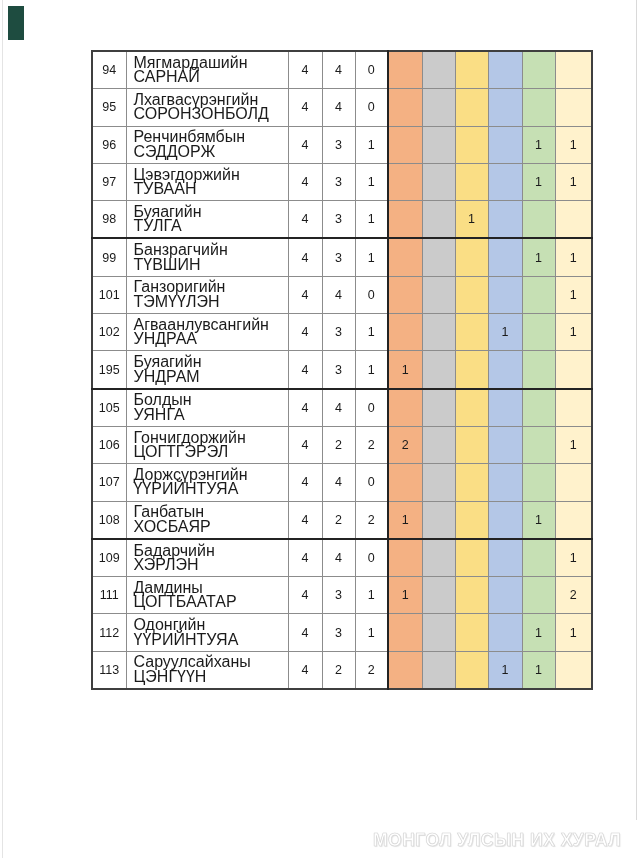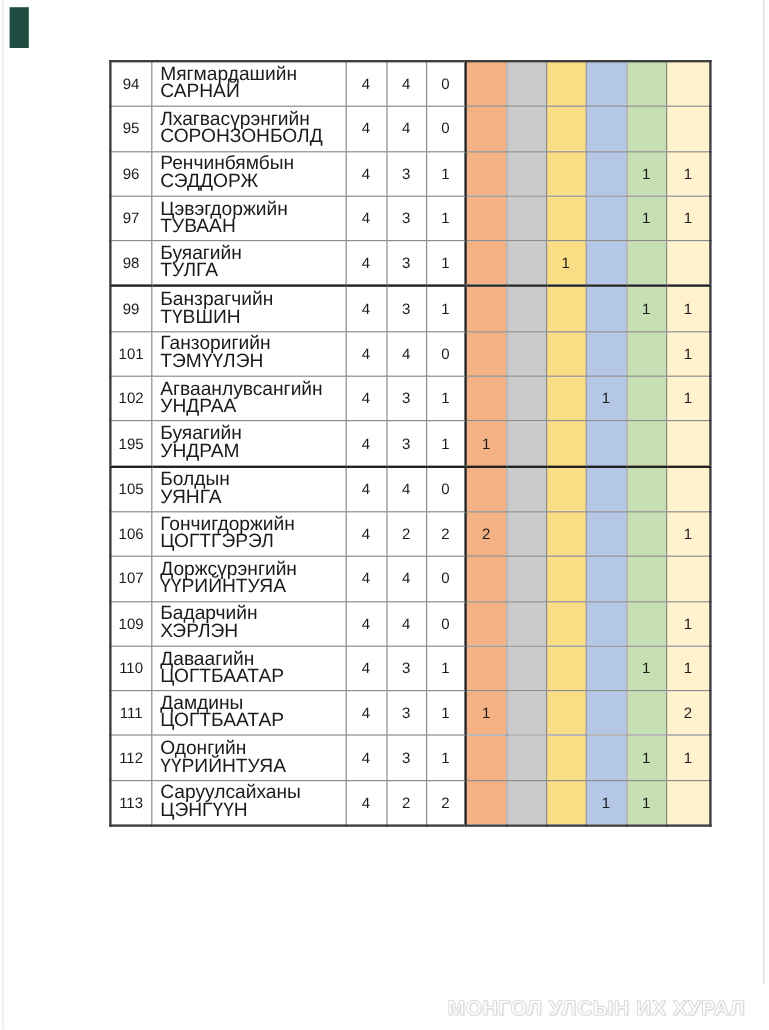--- a/index.html
+++ b/index.html
@@ -259,53 +259,53 @@
         <td>4</td>
         <td>4</td>
         <td>0</td>
         <td class="sep-left" style="background-color: rgb(244, 177, 131);"></td>
         <td style="background-color: rgb(203, 203, 203);"></td>
         <td style="background-color: rgb(250, 222, 133);"></td>
         <td style="background-color: rgb(180, 199, 231);"></td>
         <td style="background-color: rgb(198, 224, 180);"></td>
         <td style="background-color: rgb(255, 242, 204);"></td>
       </tr>
+      <tr class="group-end">
+        <td>108</td>
+        <td class="name">
+          <span>Ганбатын</span>
+          <span>ХОСБАЯР</span>
+        </td>
+        <td>4</td>
+        <td>2</td>
+        <td>2</td>
+        <td class="sep-left" style="background-color: rgb(244, 177, 131);">1</td>
+        <td style="background-color: rgb(203, 203, 203);"></td>
+        <td style="background-color: rgb(250, 222, 133);"></td>
+        <td style="background-color: rgb(180, 199, 231);"></td>
+        <td style="background-color: rgb(198, 224, 180);">1</td>
+        <td style="background-color: rgb(255, 242, 204);"></td>
+      </tr>
       <tr>
         <td>109</td>
         <td class="name">
           <span>Бадарчийн</span>
           <span>ХЭРЛЭН</span>
         </td>
         <td>4</td>
         <td>4</td>
         <td>0</td>
         <td class="sep-left" style="background-color: rgb(244, 177, 131);"></td>
         <td style="background-color: rgb(203, 203, 203);"></td>
         <td style="background-color: rgb(250, 222, 133);"></td>
         <td style="background-color: rgb(180, 199, 231);"></td>
         <td style="background-color: rgb(198, 224, 180);"></td>
         <td style="background-color: rgb(255, 242, 204);">1</td>
       </tr>
       <tr>
-        <td>110</td>
-        <td class="name">
-          <span>Даваагийн</span>
-          <span>ЦОГТБААТАР</span>
-        </td>
-        <td>4</td>
-        <td>3</td>
-        <td>1</td>
-        <td class="sep-left" style="background-color: rgb(244, 177, 131);"></td>
-        <td style="background-color: rgb(203, 203, 203);"></td>
-        <td style="background-color: rgb(250, 222, 133);"></td>
-        <td style="background-color: rgb(180, 199, 231);"></td>
-        <td style="background-color: rgb(198, 224, 180);">1</td>
-        <td style="background-color: rgb(255, 242, 204);">1</td>
-      </tr>
-      <tr>
         <td>111</td>
         <td class="name">
           <span>Дамдины</span>
           <span>ЦОГТБААТАР</span>
         </td>
         <td>4</td>
         <td>3</td>
         <td>1</td>
         <td class="sep-left" style="background-color: rgb(244, 177, 131);">1</td>
         <td style="background-color: rgb(203, 203, 203);"></td>

